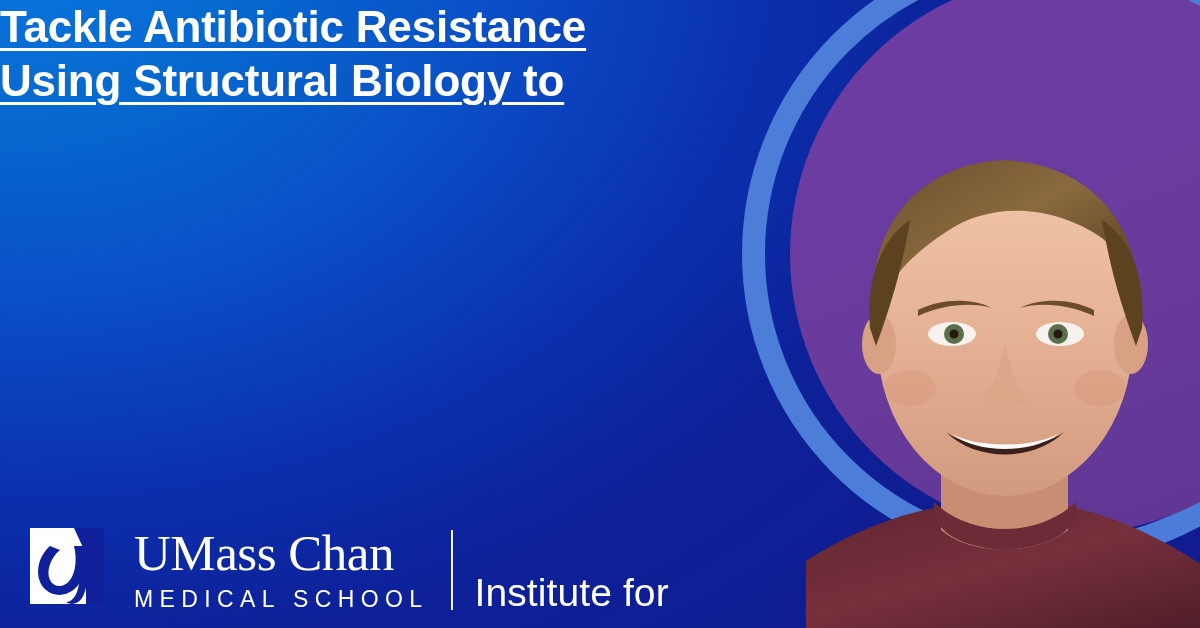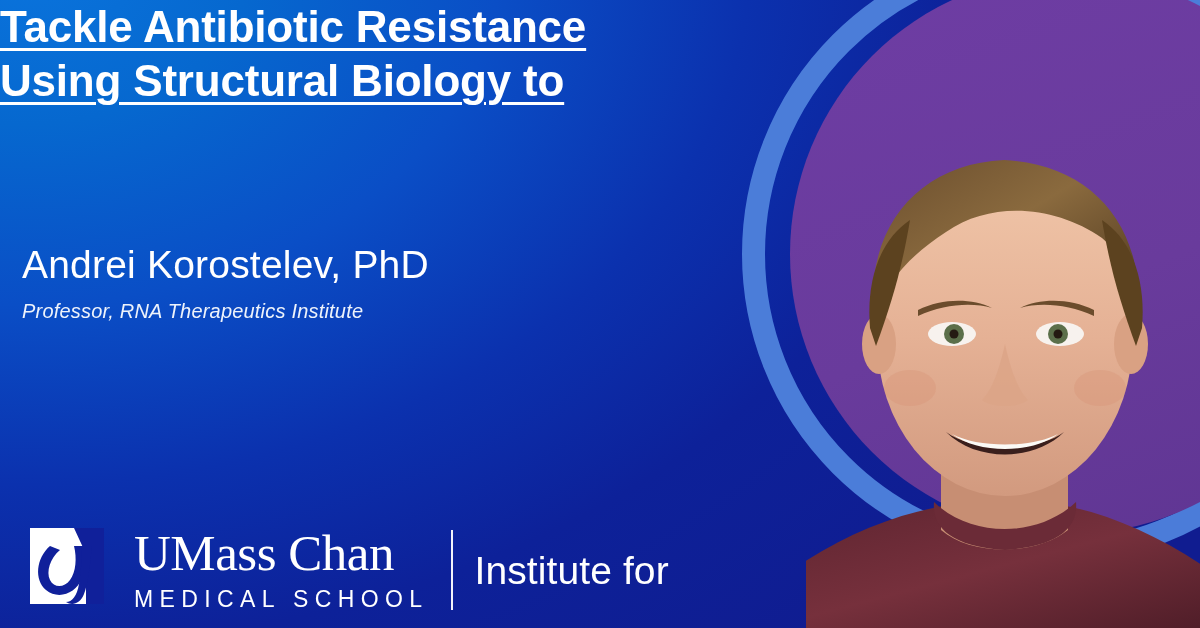--- a/index.html
+++ b/index.html
@@ -128,21 +128,21 @@
     width:2px;
     background:#ffffff;
     margin:6px 0 6px 0;
     align-self:stretch;
     flex:0 0 2px;
     opacity:.95;
   }
 
   .idr{
     display:flex;flex-direction:column;
-    justify-content:center;
+    justify-content:flex-end;
     padding-left:22px;
   }
   .idr-line{
     color:#ffffff;
     font-size:39px;
     line-height:47px;
     font-weight:400;
     letter-spacing:.1px;
     white-space:nowrap;
   }
@@ -215,24 +215,20 @@
         <ellipse cx="294" cy="268" rx="26" ry="18" fill="#d69175" opacity=".35"></ellipse>
       </g>
     </svg>
   </div>
 
   <h1 class="title">
     <span class="ln">Tackle Antibiotic Resistance</span>
     <span class="ln">Using Structural Biology to</span>
   </h1>
 
-  <div class="presenter">
-    <p class="presenter-name">Andrei Korostelev, PhD</p>
-    <p class="presenter-role">Professor, RNA Therapeutics Institute</p>
-  </div>
 
   <div class="lockup">
 
     <div class="umass">
       <div class="umass-mark">
         <svg viewBox="0 0 92 92" aria-hidden="true">
           <rect x="2" y="4" width="74" height="76" fill="#ffffff"></rect>
           <path d="M46 4 L76 4 L76 80 L58 80 L58 30 Z" fill="#10209a"></path>
           <path d="M22 22 C8 34 6 56 18 66 C30 76 48 70 54 54 C58 44 58 32 56 22 L46 22 C49 34 48 48 42 56 C36 64 26 64 22 56 C18 48 22 34 32 26 Z" fill="#10209a"></path>
           <path d="M54 22 L64 22 C62 42 60 60 56 70 C52 80 44 82 38 78 C44 78 49 72 51 60 C53 48 54 34 54 22 Z" fill="#10209a"></path>

